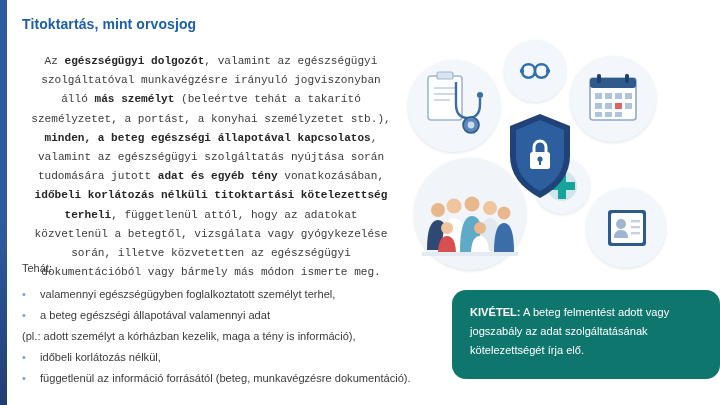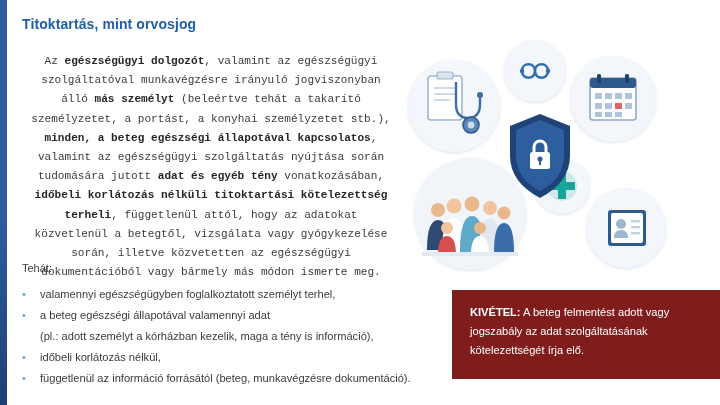--- a/index.html
+++ b/index.html
@@ -78,21 +78,20 @@
     color: #6f9fd0;
     width: 18px;
     flex: 0 0 18px;
     text-align: left;
     line-height: 21px;
   }
   .bullet-text {
     flex: 1 1 auto;
   }
   .bullet-sub {
-    margin-left: 18px;
   }
 
   
   .graphics {
     position: absolute;
     left: 400px;
     top: 38px;
     width: 300px;
     height: 232px;
   }
@@ -125,26 +124,27 @@
     z-index: 5;
   }
 
   
   .exception {
     position: absolute;
     left: 452px;
     top: 290px;
     width: 268px;
     height: 89px;
-    background: #7f1d1d;
+    background: #0f766e;
     color: #ffffff;
     box-sizing: border-box;
     padding: 13px 16px 0 18px;
     font-size: 11.1px;
     line-height: 19px;
+    border-radius: 14px;
   }
   .exception .label {
     font-weight: bold;
   }
 
   
   .corner {
     position: absolute;
     right: 0;
     bottom: 0;

